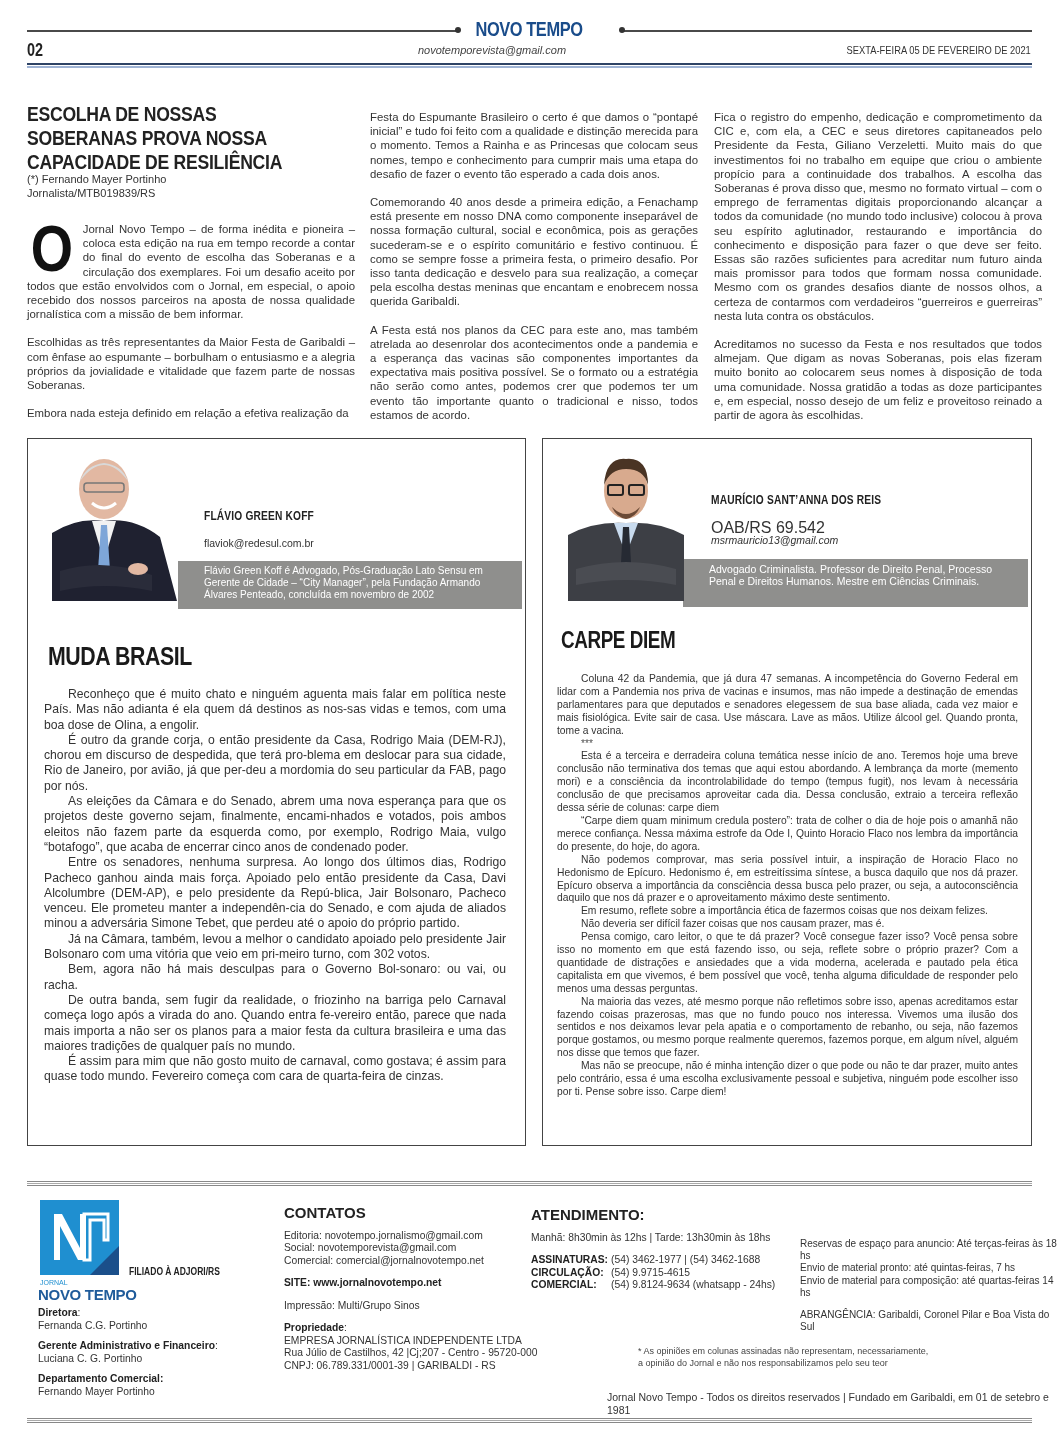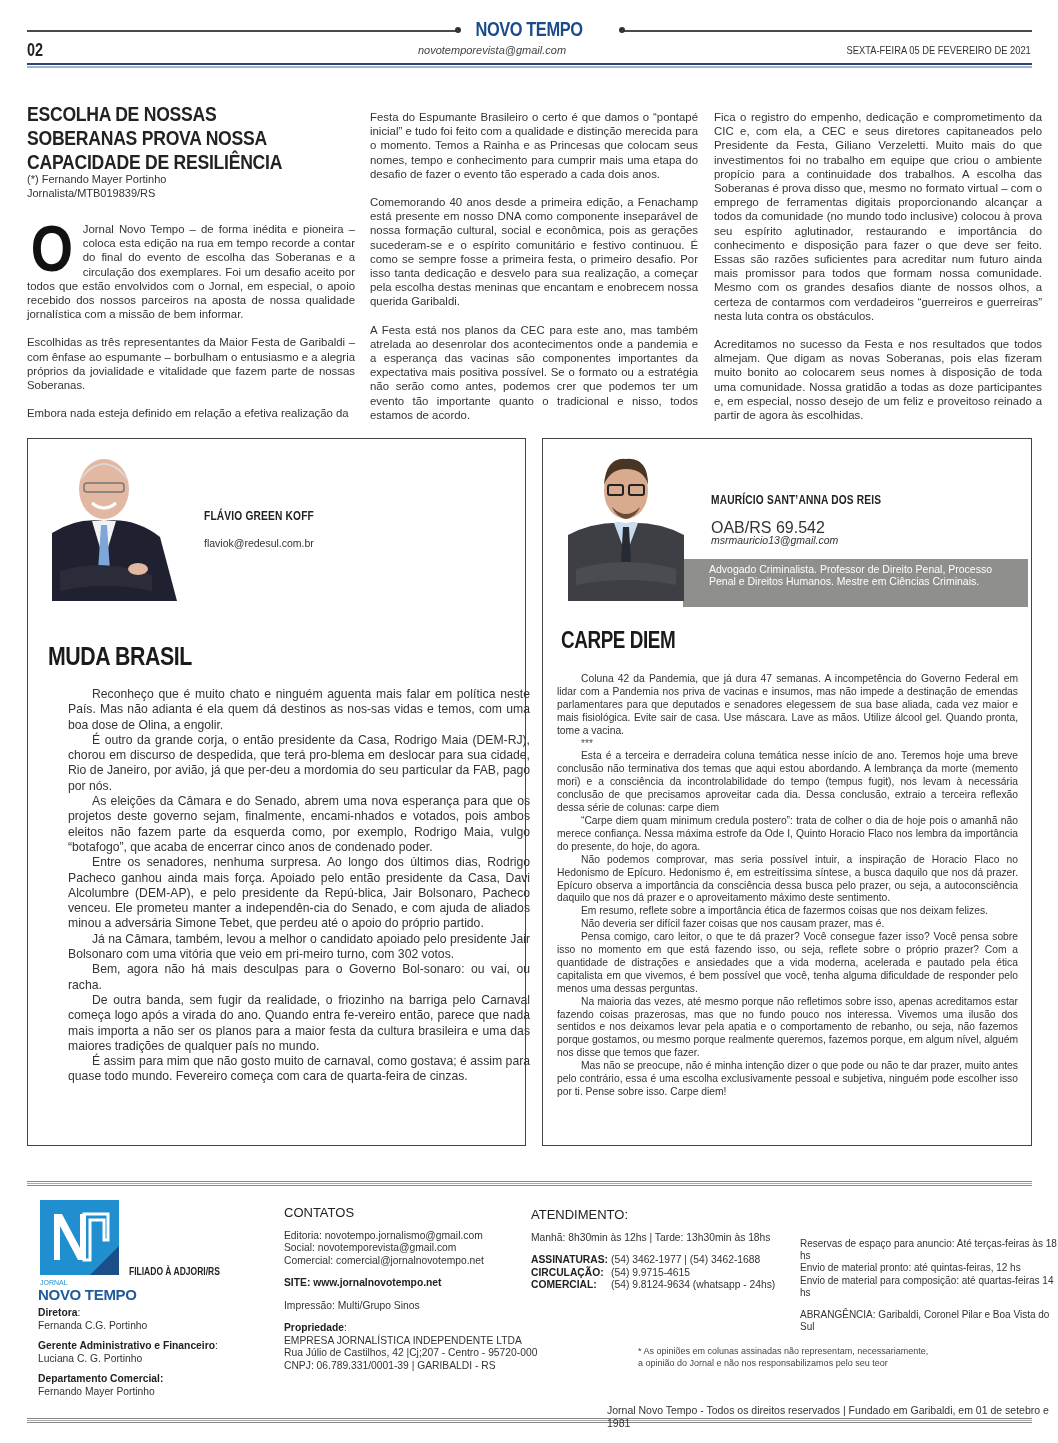--- a/index.html
+++ b/index.html
@@ -43,44 +43,44 @@
   .box.left .author-name { left: 176px; top: 70px; }
   .box.right .author-name { left: 168px; top: 54px; }
   .author-mail { position: absolute; font-size: 10.5px; color: #333; }
   .box.left .author-mail { left: 176px; top: 98px; }
   .box.right .author-oab { position: absolute; left: 168px; top: 80px; font-size: 16px; color: #333; }
   .box.right .author-mail { left: 168px; top: 95px; font-style: italic; }
   .col-title { position: absolute; font-size: 26px; font-weight: bold; color: #1a1a1a; transform: scaleX(0.82); transform-origin: left; letter-spacing: -0.5px; }
   .box.left .col-title { left: 20px; top: 202px; }
   .box.right .col-title { left: 18px; top: 188px; font-size: 23px; }
   .col-body { position: absolute; text-align: justify; color: #333; }
-  .box.left .col-body { left: 40px; top: 248px; width: 462px; font-size: 12.2px; line-height: 15.3px; }
+  .box.left .col-body { left: 16px; top: 248px; width: 462px; font-size: 12.2px; line-height: 15.3px; }
   .box.right .col-body { left: 14px; top: 234px; width: 461px; font-size: 10.3px; line-height: 12.9px; }
   .col-body p { text-indent: 24px; }
   .col-body p.stars { text-indent: 24px; color: #555; }
 
   
   .ft-rule { position: absolute; left: 27px; width: 1005px; height: 5px; border-top: 1px solid #888; border-bottom: 1px solid #888; }
   .ft-rule::after { content: ""; position: absolute; left: 0; right: 0; top: 1px; height: 1px; background: #aaa; }
   .logo { position: absolute; left: 40px; top: 1200px; width: 79px; height: 75px; background: #1f8fd0; }
   .logo svg { width: 100%; height: 100%; }
   .logo-small { position: absolute; left: 40px; top: 1279px; font-size: 7px; color: #1f8fd0; }
   .logo-name { position: absolute; left: 38px; top: 1286px; font-size: 15px; font-weight: bold; color: #1f5b9a; letter-spacing: -0.3px; }
   .filiado { position: absolute; left: 129px; top: 1266px; font-size: 10px; font-weight: bold; color: #222; transform: scaleX(0.85); transform-origin: left; }
   .ft-block { position: absolute; font-size: 10.3px; line-height: 12.5px; color: #333; }
   .ft-block b { color: #222; }
   .ft-staff { left: 38px; top: 1307px; }
   .ft-staff .grp { margin-bottom: 8px; }
   .ft-contact { left: 284px; top: 1207px; }
-  .ft-head { font-weight: normal; font-size: 13px; color: #222; }
+  .ft-head { font-weight: bold; font-size: 15px; color: #222; }
   .ft-aten { left: 531px; top: 1209px; }
   .ft-aten .row b { display: inline-block; width: 80px; }
   .ft-ads { left: 800px; top: 1238px; font-size: 10px; line-height: 12.2px; }
   .ft-disc { left: 638px; top: 1346px; font-size: 9px; line-height: 11.5px; color: #444; }
-  .ft-rights { left: 607px; top: 1391px; font-size: 10.5px; color: #333; margin-top: 13px; }
+  .ft-rights { left: 607px; top: 1391px; font-size: 10.5px; color: #333; }
   .gap10 { height: 10px; }
 </style>
 </head>
 <body>
 
 <div class="hdr-line l"></div>
 <div class="hdr-dot" style="left:455px"></div>
 <div class="hdr-line r"></div>
 <div class="hdr-dot" style="left:619px"></div>
 <div class="masthead cond">NOVO TEMPO</div>
@@ -104,20 +104,21 @@
   <p>Festa do Espumante Brasileiro o certo é que damos o “pontapé inicial” e tudo foi feito com a qualidade e distinção merecida para o momento. Temos a Rainha e as Princesas que colocam seus nomes, tempo e conhecimento para cumprir mais uma etapa do desafio de fazer o evento tão esperado a cada dois anos.</p>
   <p>Comemorando 40 anos desde a primeira edição, a Fenachamp está presente em nosso DNA como componente inseparável de nossa formação cultural, social e econômica, pois as gerações sucederam-se e o espírito comunitário e festivo continuou. É como se sempre fosse a primeira festa, o primeiro desafio. Por isso tanta dedicação e desvelo para sua realização, a começar pela escolha destas meninas que encantam e enobrecem nossa querida Garibaldi.</p>
   <p>A Festa está nos planos da CEC para este ano, mas também atrelada ao desenrolar dos acontecimentos onde a pandemia e a esperança das vacinas são componentes importantes da expectativa mais positiva possível. Se o formato ou a estratégia não serão como antes, podemos crer que podemos ter um evento tão importante quanto o tradicional e nisso, todos estamos de acordo.</p>
 </div>
 <div class="col col3">
   <p>Fica o registro do empenho, dedicação e comprometimento da CIC e, com ela, a CEC e seus diretores capitaneados pelo Presidente da Festa, Giliano Verzeletti. Muito mais do que investimentos foi no trabalho em equipe que criou o ambiente propício para a continuidade dos trabalhos. A escolha das Soberanas é prova disso que, mesmo no formato virtual – com o emprego de ferramentas digitais proporcionando alcançar a todos da comunidade (no mundo todo inclusive) colocou à prova seu espírito aglutinador, restaurando e importância do conhecimento e disposição para fazer o que deve ser feito. Essas são razões suficientes para acreditar num futuro ainda mais promissor para todos que formam nossa comunidade. Mesmo com os grandes desafios diante de nossos olhos, a certeza de contarmos com verdadeiros “guerreiros e guerreiras” nesta luta contra os obstáculos.</p>
   <p>Acreditamos no sucesso da Festa e nos resultados que todos almejam. Que digam as novas Soberanas, pois elas fizeram muito bonito ao colocarem seus nomes à disposição de toda uma comunidade. Nossa gratidão a todas as doze participantes e, em especial, nosso desejo de um feliz e proveitoso reinado a partir de agora às escolhidas.</p>
 </div>
 
 <div class="box left">
+  <div class="graybar">Flávio Green Koff é Advogado, Pós-Graduação Lato Sensu em Gerente de Cidade – “City Manager”, pela Fundação Armando Álvares Penteado, concluída em novembro de 2002</div>
   <div class="photo">
     <svg viewBox="0 0 125 150" width="125" height="150">
       <ellipse cx="52" cy="38" rx="25" ry="30" fill="#e2b8a2"></ellipse>
       <path d="M28 30 Q52 -2 76 30 Q70 14 52 12 Q34 14 28 30Z" fill="#d9d9d9"></path>
       <rect x="32" y="32" width="40" height="9" rx="3" fill="none" stroke="#777" stroke-width="1.5"></rect>
       <path d="M40 52 Q52 62 64 52" stroke="#fff" stroke-width="3" fill="none"></path>
       <path d="M0 150 L0 82 Q25 66 52 70 Q82 66 108 86 L125 150Z" fill="#1f2130"></path>
       <path d="M40 70 L52 110 L64 70Z" fill="#f2f2f2"></path>
       <path d="M49 74 L55 74 L58 120 L52 128 L46 120Z" fill="#7ea6d8"></path>
       <path d="M8 120 Q52 106 100 124 L100 140 Q52 130 8 140Z" fill="#2a2c3a"></path>
@@ -220,21 +221,21 @@
   <div class="gap10"></div>
   <div>Manhã: 8h30min às 12hs | Tarde: 13h30min às 18hs</div>
   <div class="gap10"></div>
   <div class="row"><b>ASSINATURAS:</b><span>(54) 3462-1977 | (54) 3462-1688</span></div>
   <div class="row"><b>CIRCULAÇÃO:</b><span>(54) 9.9715-4615</span></div>
   <div class="row"><b>COMERCIAL:</b><span>(54) 9.8124-9634 (whatsapp - 24hs)</span></div>
 </div>
 
 <div class="ft-block ft-ads">
   <div>Reservas de espaço para anuncio: Até terças-feiras às 18 hs</div>
-  <div>Envio de material pronto: até quintas-feiras, 12 hs</div>
+  <div>Envio de material pronto: até quintas-feiras, 7 hs</div>
   <div>Envio de material para composição: até quartas-feiras 14 hs</div>
   <div class="gap10"></div>
   <div>ABRANGÊNCIA: Garibaldi, Coronel Pilar e Boa Vista do Sul</div>
 </div>
 
 <div class="ft-block ft-disc">
   <div>* As opiniões em colunas assinadas não representam, necessariamente,</div>
   <div>a opinião do Jornal e não nos responsabilizamos pelo seu teor</div>
 </div>
 

